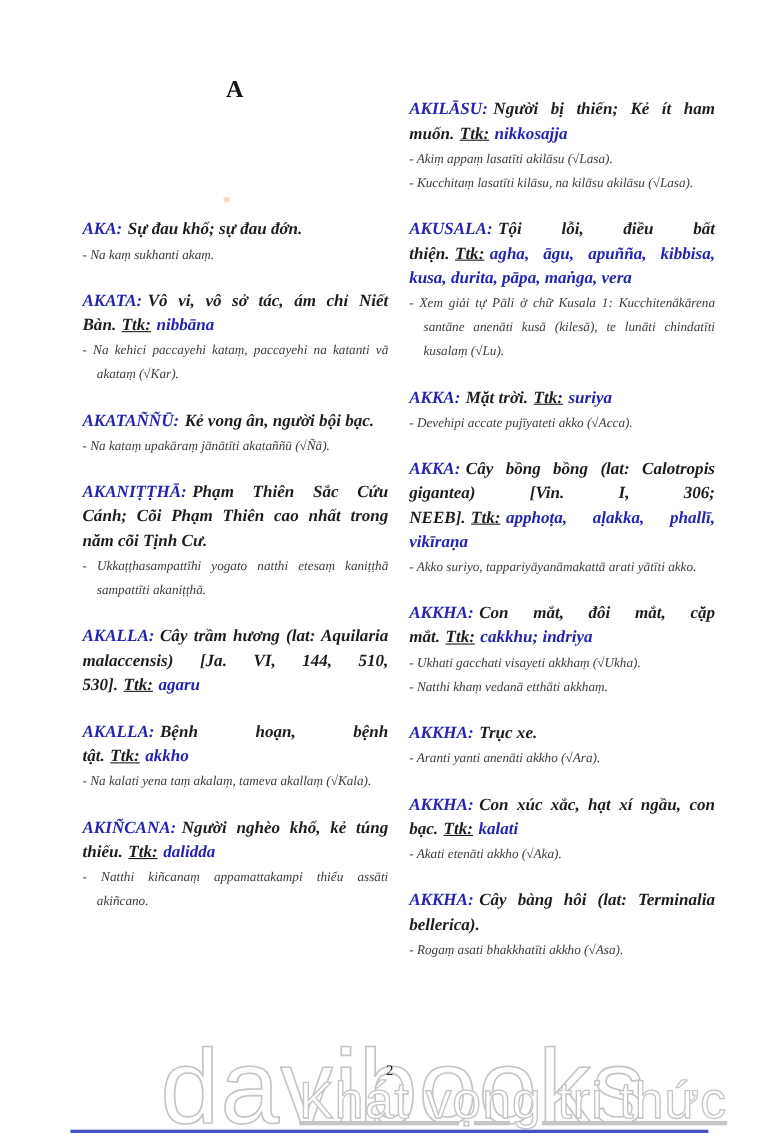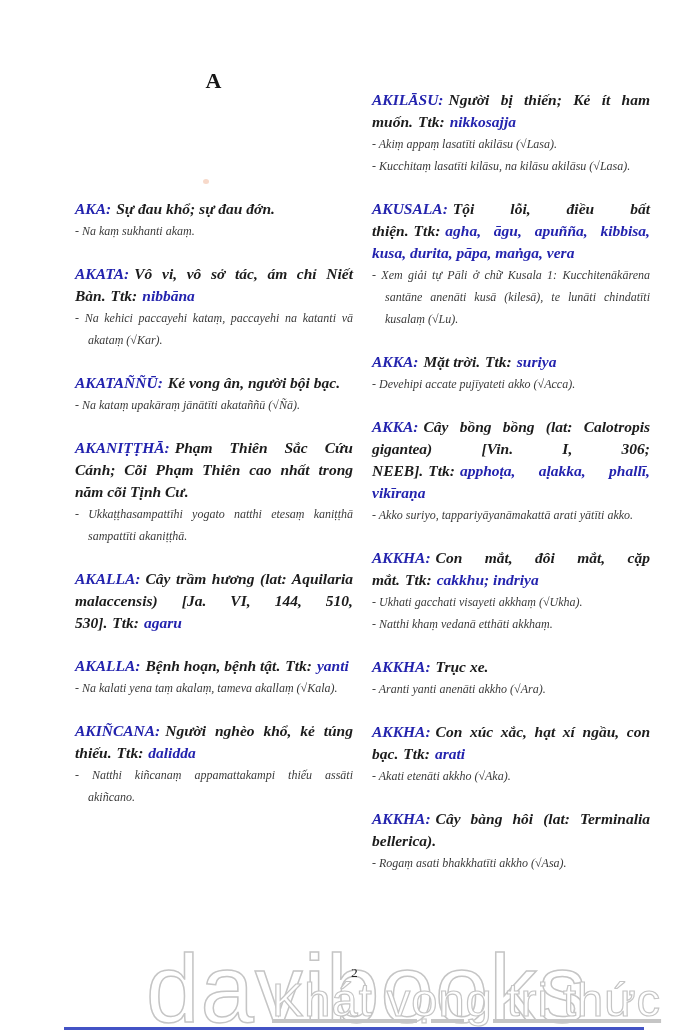--- a/index.html
+++ b/index.html
@@ -15,21 +15,21 @@
   .col-left{left:75px;top:198px;}
   .col-right{left:372px;top:89px;}
   .entry{margin-bottom:21px;}
   p{margin:0;}
   .defline{
     font-style:italic;font-weight:700;font-size:15.5px;line-height:22px;
     color:var(--body,#1c1c1c);text-align:justify;
   }
   .headword{color:var(--headword,#2323ae);}
   .deftext{margin-left:5px;}
-  .ttklabel{margin-left:5px;}
+  .ttklabel{margin-left:5px;text-decoration:underline;}
   .ttkvalue{margin-left:5px;color:var(--headword,#2323ae);}
   .quote{
     font-style:italic;font-weight:400;font-size:12px;line-height:22px;
     color:var(--quote,#3a3a3a);text-align:justify;
     padding-left:13px;text-indent:-13px;
   }
   .wm-title{
     position:absolute;left:146px;top:893px;z-index:1;
     font-family:"Liberation Sans","DejaVu Sans",sans-serif;
     font-size:96px;line-height:1;letter-spacing:1px;
@@ -79,21 +79,21 @@
         <p class="quote">- Na kataṃ upakāraṃ jānātīti akataññū (√Ñā).</p>
       </div>
       <div class="entry">
         <p class="defline"><span class="headword">AKANIṬṬHĀ:</span><span class="deftext">Phạm Thiên Sắc Cứu Cánh; Cõi Phạm Thiên cao nhất trong năm cõi Tịnh Cư.</span></p>
         <p class="quote">- Ukkaṭṭhasampattīhi yogato natthi etesaṃ kaniṭṭhā sampattīti akaniṭṭhā.</p>
       </div>
       <div class="entry">
         <p class="defline"><span class="headword">AKALLA:</span><span class="deftext">Cây trầm hương (lat: Aquilaria malaccensis) [Ja. VI, 144, 510, 530].</span><span class="ttklabel">Ttk:</span><span class="ttkvalue">agaru</span></p>
       </div>
       <div class="entry">
-        <p class="defline"><span class="headword">AKALLA:</span><span class="deftext">Bệnh hoạn, bệnh tật.</span><span class="ttklabel">Ttk:</span><span class="ttkvalue">yanti</span></p>
+        <p class="defline"><span class="headword">AKALLA:</span><span class="deftext">Bệnh hoạn, bệnh tật.</span><span class="ttklabel">Ttk:</span><span class="ttkvalue">akkho</span></p>
         <p class="quote">- Na kalati yena taṃ akalaṃ, tameva akallaṃ (√Kala).</p>
       </div>
       <div class="entry">
         <p class="defline"><span class="headword">AKIÑCANA:</span><span class="deftext">Người nghèo khổ, kẻ túng thiếu.</span><span class="ttklabel">Ttk:</span><span class="ttkvalue">dalidda</span></p>
         <p class="quote">- Natthi kiñcanaṃ appamattakampi thiếu assāti akiñcano.</p>
       </div>
     </div>
   <div class="col col-right">
       <div class="entry">
         <p class="defline"><span class="headword">AKILĀSU:</span><span class="deftext">Người bị thiến; Kẻ ít ham muốn.</span><span class="ttklabel">Ttk:</span><span class="ttkvalue">nikkosajja</span></p>
@@ -115,21 +115,21 @@
       <div class="entry">
         <p class="defline"><span class="headword">AKKHA:</span><span class="deftext">Con mắt, đôi mắt, cặp mắt.</span><span class="ttklabel">Ttk:</span><span class="ttkvalue">cakkhu; indriya</span></p>
         <p class="quote">- Ukhati gacchati visayeti akkhaṃ (√Ukha).</p>
         <p class="quote">- Natthi khaṃ vedanā etthāti akkhaṃ.</p>
       </div>
       <div class="entry">
         <p class="defline"><span class="headword">AKKHA:</span><span class="deftext">Trục xe.</span></p>
         <p class="quote">- Aranti yanti anenāti akkho (√Ara).</p>
       </div>
       <div class="entry">
-        <p class="defline"><span class="headword">AKKHA:</span><span class="deftext">Con xúc xắc, hạt xí ngầu, con bạc.</span><span class="ttklabel">Ttk:</span><span class="ttkvalue">arati</span></p>
+        <p class="defline"><span class="headword">AKKHA:</span><span class="deftext">Con xúc xắc, hạt xí ngầu, con bạc.</span><span class="ttklabel">Ttk:</span><span class="ttkvalue">kalati</span></p>
         <p class="quote">- Akati etenāti akkho (√Aka).</p>
       </div>
       <div class="entry">
         <p class="defline"><span class="headword">AKKHA:</span><span class="deftext">Cây bàng hôi (lat: Terminalia bellerica).</span></p>
         <p class="quote">- Rogaṃ asati bhakkhatīti akkho (√Asa).</p>
       </div>
     </div>
 
   <div class="page-number">2</div>
   <div class="footer-line"></div>

